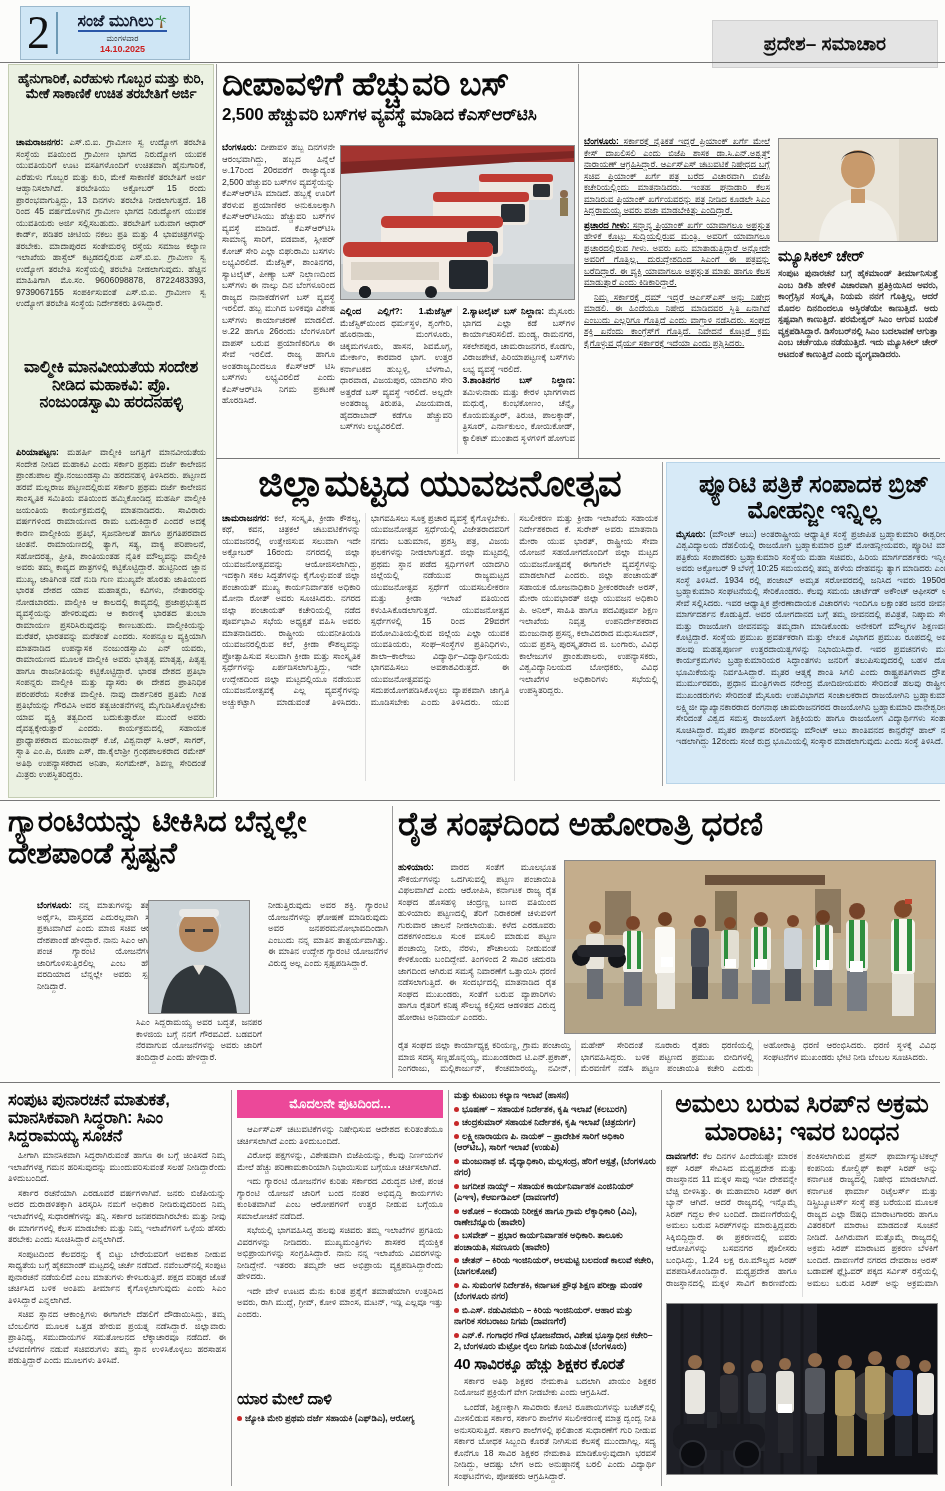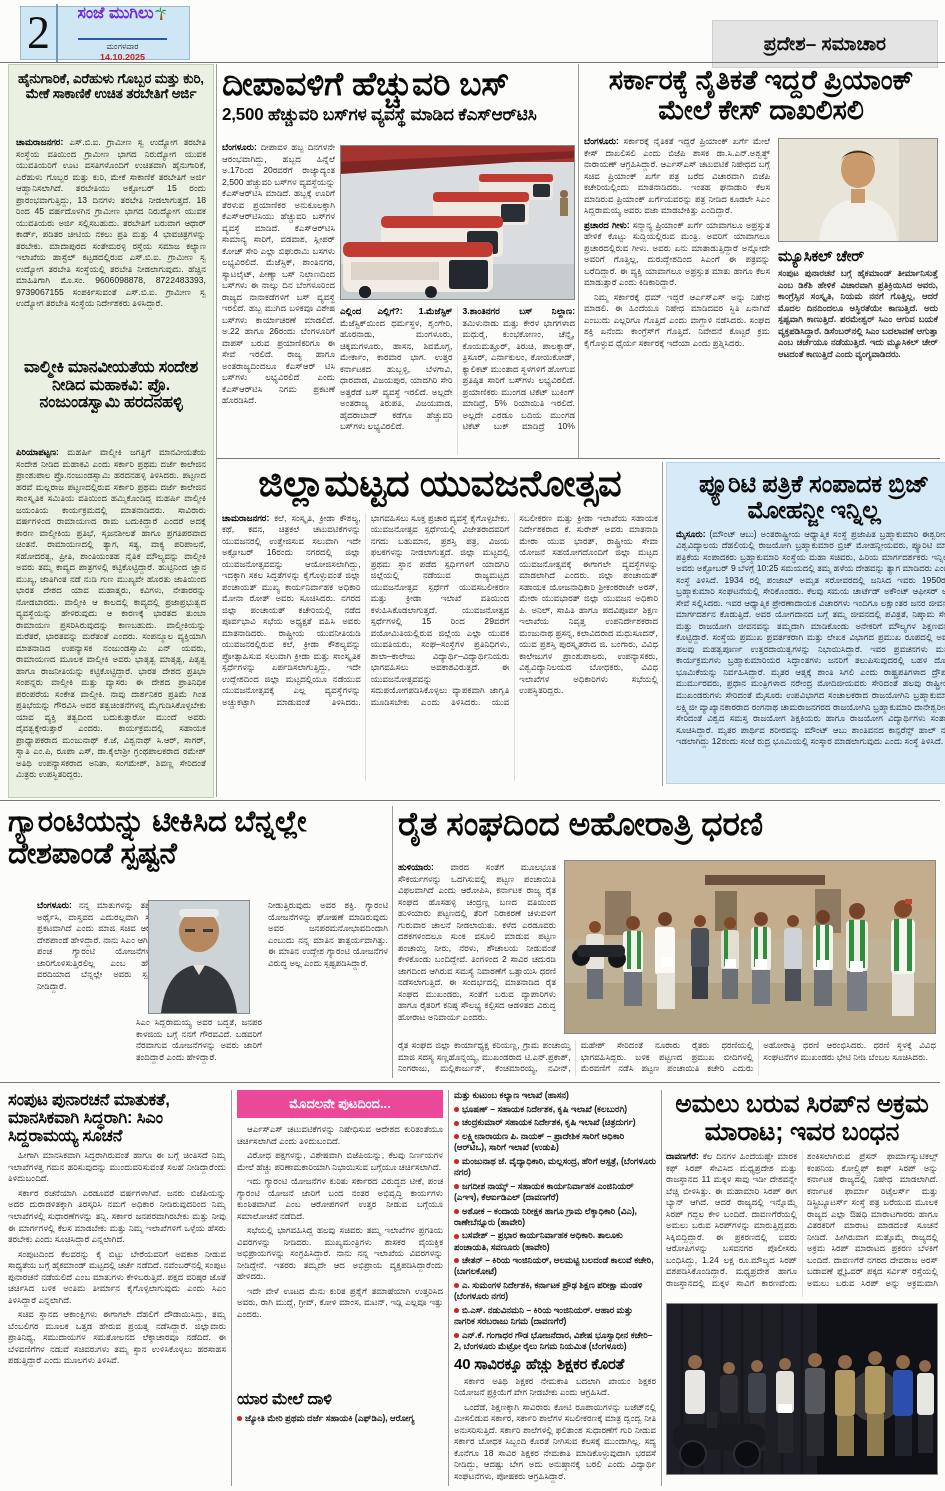--- a/index.html
+++ b/index.html
@@ -13,21 +13,21 @@
   .center{text-align:center;}
   .body-text{font-size:8.6px;line-height:1.34;text-align:justify;color:#232323;}
   .body-text p{margin-bottom:3px;text-indent:10px;}
   .dateline{font-weight:bold;color:#000;}
   .inline-label{font-weight:bold;color:#000;}
   .bold-note{font-weight:bold;color:#3b3b3b;}
   
   .pagenum-box{left:20px;top:6px;width:170px;height:54px;background:#cfe6f5;border:1px solid #9bb8cc;display:flex;align-items:center;padding:2px 6px;}
   .pagenum{font-family:"Liberation Serif",serif;font-size:46px;line-height:1;color:#111;}
   .masthead-wrap{flex:1;text-align:center;border-left:2px solid #6e9ab5;margin-left:6px;padding-left:4px;}
-  .masthead{font-size:16px;font-weight:bold;color:#6d28d9;white-space:nowrap;border-bottom:2px solid #2a57a8;padding-bottom:16px;display:inline-flex;align-items:center;gap:2px;}
+  .masthead{font-size:16px;font-weight:bold;color:#0f172a;white-space:nowrap;border-bottom:2px solid #2a57a8;padding-bottom:0;display:inline-flex;align-items:center;gap:2px;}
   .weekday{font-size:8px;color:#222;margin-top:2px;}
   .date-red{font-size:9px;font-weight:bold;color:#cc1f1f;}
   .section-box{left:712px;top:20px;width:226px;height:48px;background:#e4e4e4;border:1px solid #cfcfcf;display:flex;align-items:center;justify-content:center;font-size:19px;font-weight:bold;color:#111;}
   
   .green-col{left:8px;top:64px;width:206px;height:734px;background:#ebf1e2;border:1px solid #c4cdb2;padding:7px 7px;}
   .photo-frame{border:1px solid #888;background:#ddd;}
   .banner-black{background:#ec4899;color:#fff;font-size:13px;font-weight:bold;display:flex;align-items:center;justify-content:center;height:28px;}
   .bullet-item{font-size:8.6px;line-height:1.3;font-weight:bold;color:#222;text-align:left;margin-bottom:2.5px;}
   .bullet-dot{display:inline-block;width:5px;height:5px;border-radius:50%;background:#c62828;margin-right:3px;vertical-align:middle;}
   .cols-2{column-count:2;column-gap:10px;column-rule:1px solid #ddd;}
@@ -113,29 +113,29 @@
           <circle cx="90" cy="146" r="6" fill="#1d2025"></circle>
         </g>
       <g>
           <rect x="219" y="52" width="8" height="18" fill="#8d7a55"></rect>
           <circle cx="223" cy="48" r="4" fill="#8a6a4d"></circle>
         </g>
     </svg>
   </div>
   <div class="abs cols-2 clip" style="left:118px;top:240px;width:235px;height:148px;">
       <p class="body-text" style="text-indent:0;"><b class="inline-label">ಎಲ್ಲಿಂದ ಎಲ್ಲಿಗೆ?: 1.ಮೆಜೆಸ್ಟಿಕ್</b> <span>ಮೆಜೆಸ್ಟಿಕ್​ಯಿಂದ ಧರ್ಮಸ್ಥಳ, ಶೃಂಗೇರಿ, ಹೊರನಾಡು, ಮಂಗಳೂರು, ಚಿಕ್ಕಮಗಳೂರು, ಹಾಸನ, ಶಿವಮೊಗ್ಗ, ಮೇರ್ಕಾಂ, ಕಾರವಾರ ಭಾಗ. ಉತ್ತರ ಕರ್ನಾಟಕದ ಹುಬ್ಬಳ್ಳಿ, ಬೆಳಗಾವಿ, ಧಾರವಾಡ, ವಿಜಯಪುರ, ಯಾದಗಿರಿ ಸೇರಿ ಅತ್ತರೆಡೆ ಬಸ್ ವ್ಯವಸ್ಥೆ ಇರಲಿದೆ. ಅಲ್ಲದೇ ಅಂತರಾಜ್ಯ ತಿರುಪತಿ, ವಿಜಯವಾಡ, ಹೈದರಾಬಾದ್ ಕಡೆಗೂ ಹೆಚ್ಚುವರಿ ಬಸ್‌ಗಳು ಲಭ್ಯವಿರಲಿದೆ.</span></p>
+      <p class="body-text" style="text-indent:0;"><b class="inline-label">2.ಸ್ಯಾಟಲೈಟ್ ಬಸ್ ನಿಲ್ದಾಣ:</b> <span>ಮೈಸೂರು ಭಾಗದ ಎಲ್ಲಾ ಕಡೆ ಬಸ್‌ಗಳ ಕಾರ್ಯಾಚರಿಸಲಿದೆ. ಮಂಡ್ಯ, ರಾಮನಗರ, ಸಕಲೇಶಪುರ, ಚಾಮರಾಜನಗರ, ಕೊಡಗು, ವಿರಾಜಪೇಟೆ, ಪಿರಿಯಾಪಟ್ಟಣಕ್ಕೆ ಬಸ್‌ಗಳು ಲಭ್ಯ ವ್ಯವಸ್ಥೆ ಇರಲಿದೆ.</span></p>
       <p class="body-text" style="text-indent:0;"><b class="inline-label">3.ಶಾಂತಿನಗರ ಬಸ್ ನಿಲ್ದಾಣ:</b> <span>ತಮಿಳುನಾಡು ಮತ್ತು ಕೇರಳ ಭಾಗಗಳಾದ ಮಧುರೈ, ಕುಂಭಕೋಣಂ, ಚೆನ್ನೈ, ಕೊಯಮತ್ತೂರ್, ತಿರುಚಿ, ಪಾಲಕ್ಕಾಡ್, ತ್ರಿಸೂರ್, ಎರ್ನಾಕುಲಂ, ಕೋಯಿಕೋಡ್, ಕ್ಯಾಲಿಕಟ್ ಮುಂತಾದ ಸ್ಥಳಗಳಿಗೆ ಹೋಗುವ ಪ್ರತಿಷ್ಠಿತ ಸಾರಿಗೆ ಬಸ್‌ಗಳು ಲಭ್ಯವಿರಲಿದೆ. ಪ್ರಯಾಣಿಕರು ಮುಂಗಡ ಟಿಕೆಟ್ ಬುಕಿಂಗ್ ಮಾಡಿದ್ರೆ, 5% ರಿಯಾಯಿತಿ ಇರಲಿದೆ. ಅಲ್ಲದೇ ಎರಡೂ ಬದಿಯ ಮುಂಗಡ ಟಿಕೆಟ್ ಬುಕ್ ಮಾಡಿದ್ರೆ 10% ರಿಯಾಯಿತಿಯ ಆಫರ್ ಅನ್ನು ಕೆಎಸ್ಆರ್‌ಟಿಸಿ ನೀಡಿದೆ.</span></p>
     </div>
 </div>
 
 <div class="rule-v" style="left:578px;top:64px;height:394px;"></div>
 
 <div class="abs clip" style="left:584px;top:66px;width:354px;height:390px;">
-  <div class="headline center" style="font-size:27px;">ಸರ್ಕಾರಕ್ಕೆ ನೈತಿಕತೆ ಇದ್ದರೆ ಪ್ರಿಯಾಂಕ್ ಮೇಲೆ ಕೇಸ್ ದಾಖಲಿಸಲಿ</div>
-  <div class="abs body-text clip" style="left:0;top:70px;width:186px;height:318px;">
+  <div class="abs body-text clip" style="left:0;top:70px;width:186px;height:318px;text-decoration:underline;">
     <p style="text-indent:0;"><span class="dateline">ಬೆಂಗಳೂರು:</span> <span>ಸರ್ಕಾರಕ್ಕೆ ನೈತಿಕತೆ ಇದ್ದರೆ ಪ್ರಿಯಾಂಕ್ ಖರ್ಗೆ ಮೇಲೆ ಕೇಸ್ ದಾಖಲಿಸಲಿ ಎಂದು ಬಿಜೆಪಿ ಶಾಸಕ ಡಾ.ಸಿ.ಎನ್.ಅಶ್ವತ್ಥ್ ನಾರಾಯಣ್ ಆಗ್ರಹಿಸಿದ್ದಾರೆ. ಆರ್ಎಸ್ಎಸ್ ಚಟುವಟಿಕೆ ನಿಷೇಧದ ಬಗ್ಗೆ ಸಚಿವ ಪ್ರಿಯಾಂಕ್ ಖರ್ಗೆ ಪತ್ರ ಬರೆದ ವಿಚಾರವಾಗಿ ಬಿಜೆಪಿ ಕಚೇರಿಯಲ್ಲಿಂದು ಮಾತನಾಡಿದರು. ಇಂತಹ ಘನಾಡಾರಿ ಕೆಲಸ ಮಾಡಿರುವ ಪ್ರಿಯಾಂಕ್ ಖರ್ಗೆಯವರನ್ನು ಪತ್ರ ನೀಡಿದ ಕೂಡಲೇ ಸಿಎಂ ಸಿದ್ದರಾಮಯ್ಯ ಅವರು ವಜಾ ಮಾಡಬೇಕಿತ್ತು ಎಂದಿದ್ದಾರೆ.</span></p>
     <p style="text-indent:0;"><b class="inline-label">ಪ್ರಚಾರದ ಗೀಳು:</b> <span>ಸನ್ಮಾನ್ಯ ಪ್ರಿಯಾಂಕ್ ಖರ್ಗೆ ಯಾವಾಗಲೂ ಅಪ್ರಸ್ತುತ ಹೇಳಿಕೆ ಕೊಟ್ಟು ಸುದ್ದಿಯಲ್ಲಿರುವ ಮಂತ್ರಿ. ಅವರಿಗೆ ಯಾವಾಗಲೂ ಪ್ರಚಾರದಲ್ಲಿರುವ ಗೀಳು. ಅವರು ಏನು ಮಾತಾಡುತ್ತಿದ್ದಾರೆ ಅನ್ನೋದೇ ಅವರಿಗೆ ಗೊತ್ತಿಲ್ಲ, ದುರುದ್ದೇಶದಿಂದ ಸಿಎಂಗೆ ಈ ಪತ್ರವನ್ನು ಬರೆದಿದ್ದಾರೆ. ಈ ವ್ಯಕ್ತಿ ಯಾವಾಗಲೂ ಅಪ್ರಸ್ತುತ ಮಾತು ಹಾಗೂ ಕೆಲಸ ಮಾಡುತ್ತಾರೆ ಎಂದು ಕಿಡಿಕಾರಿದ್ದಾರೆ.</span></p>
     <p>ನಿಮ್ಮ ಸರ್ಕಾರಕ್ಕೆ ಧಮ್ ಇದ್ದರೆ ಆರ್ಎಸ್ಎಸ್ ಅನ್ನು ನಿಷೇಧ ಮಾಡಲಿ. ಈ ಹಿಂದೆಯೂ ನಿಷೇಧ ಮಾಡಿದವರ ಸ್ಥಿತಿ ಏನಾಗಿದೆ ಎಂಬುದು ಎಲ್ಲರಿಗೂ ಗೊತ್ತಿದೆ ಎಂದು ವಾಗ್ದಾಳಿ ನಡೆಸಿದರು. ಸಂಘದ ಶಕ್ತಿ ಏನೆಂದು ಕಾಂಗ್ರೆಸ್‌ಗೆ ಗೊತ್ತಿದೆ. ನಿವೇದನೆ ಕೊಟ್ಟರೆ ಕ್ರಮ ಕೈಗೊಳ್ಳುವ ಧೈರ್ಯ ಸರ್ಕಾರಕ್ಕೆ ಇದೆಯಾ ಎಂದು ಪ್ರಶ್ನಿಸಿದರು.</p>
   </div>
   <div class="abs photo-frame" style="left:194px;top:72px;width:160px;height:104px;">
     <svg width="158" height="102" viewBox="0 0 158 102" preserveAspectRatio="none">
       <rect width="158" height="102" fill="#e9e4d8"></rect>
       <rect x="120" y="0" width="38" height="102" fill="#ded8ca"></rect>
       <ellipse cx="79" cy="30" rx="17" ry="19" fill="#c89a6c"></ellipse>
       <path d="M62 24 C62 10,96 10,96 24 C96 18,90 12,79 12 C68 12,62 18,62 24Z" fill="#2b2420"></path>

